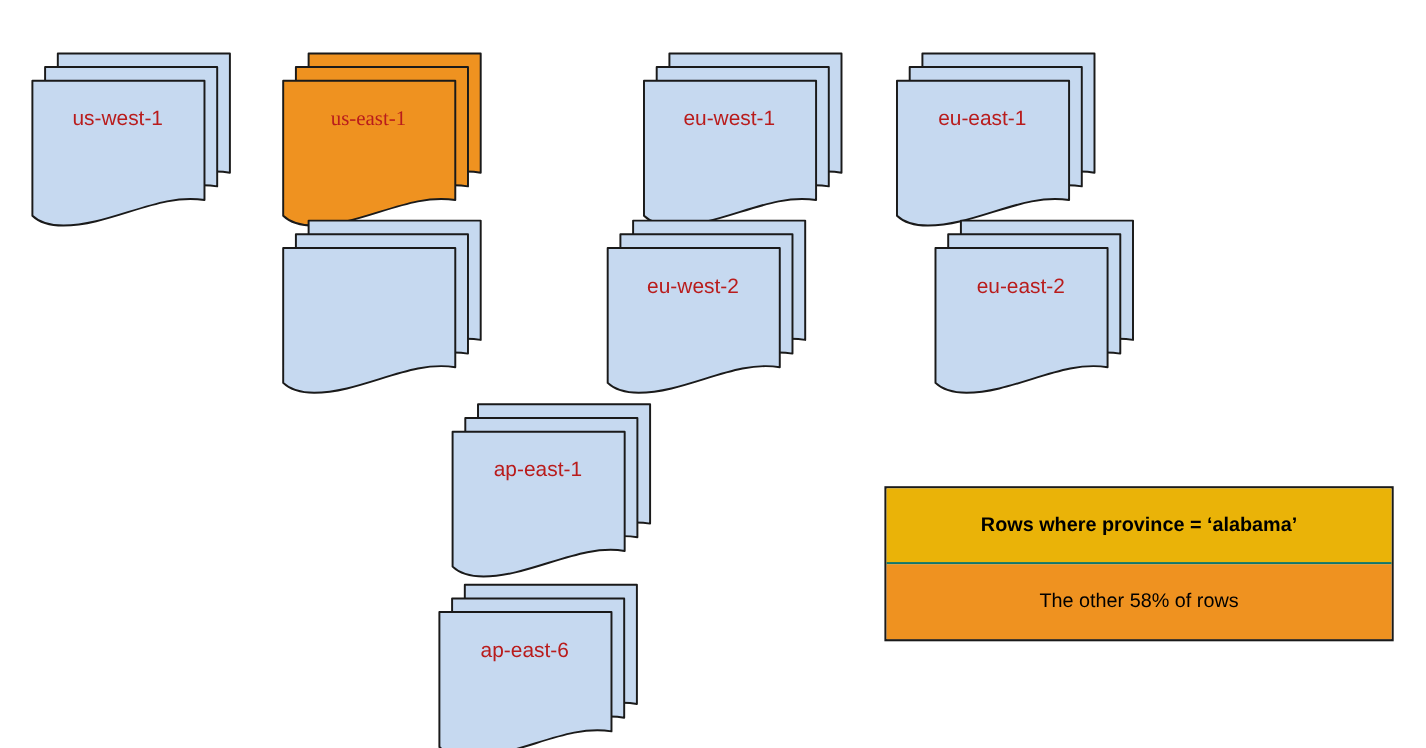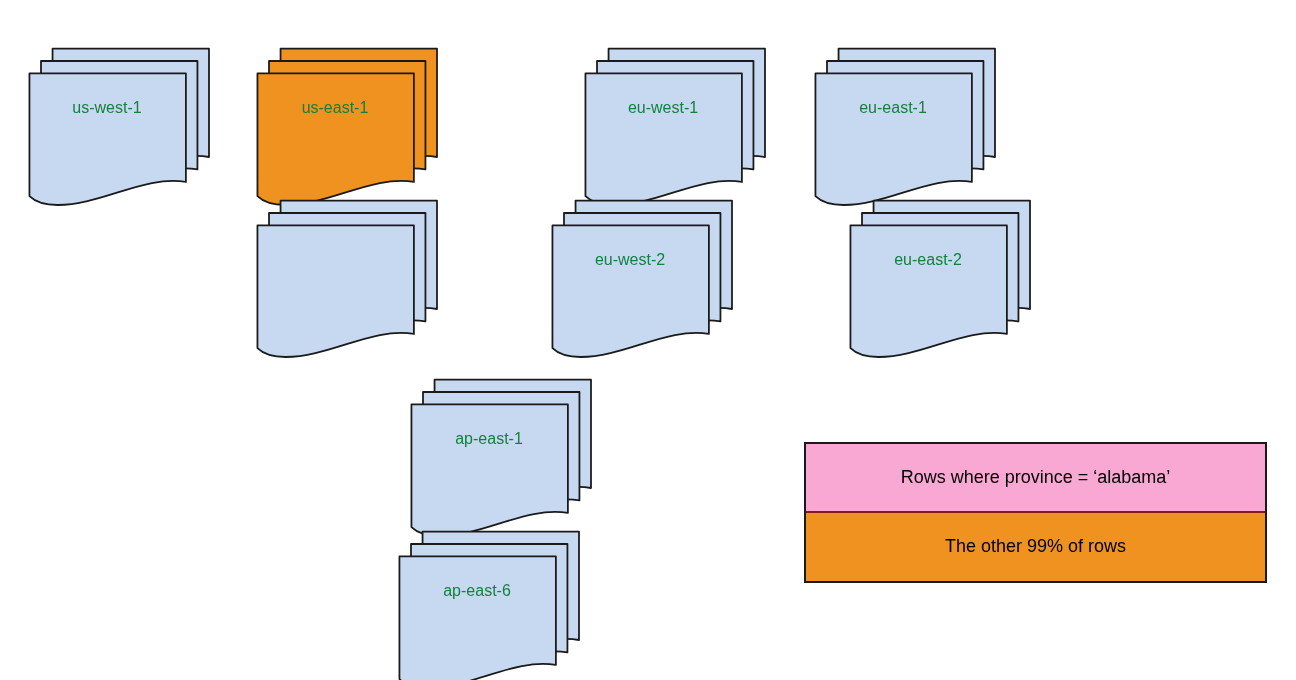--- a/index.html
+++ b/index.html
@@ -38,23 +38,23 @@
   }
   .stack-label {
     position: absolute;
     left: 0;
     top: 0;
     width: 176px;
     height: 126px;
     display: flex;
     align-items: center;
     justify-content: center;
-    font-size: 16px;
+    font-size: 19px;
     line-height: 1;
-    color: #15803d;
+    color: #b91c1c;
     white-space: nowrap;
     pointer-events: none;
   }
 
   
   .legend {
     position: absolute;
     left: 804px;
     top: 442px;
     width: 463px;
@@ -66,42 +66,42 @@
   }
   .legend-row {
     flex: 1 1 50%;
     display: flex;
     align-items: center;
     justify-content: center;
     font-size: 18px;
     color: #000000;
     box-sizing: border-box;
   }
-  .legend-row.blue   { background: #f9a8d4; border-bottom: 2px solid #7f1d1d; }
+  .legend-row.blue   { background: #eab308; border-bottom: 2px solid #0f766e; font-weight: bold; }
   .legend-row.orange { background: #ef9220; }
 </style>
 </head>
 <body>
 
 <div id="canvas">
     <div class="stack" style="left: 19px; top: 45px;">
       <svg viewBox="-4 -32 232 180">
         <g transform="translate(26,-28)">
           <path d="M 0 0 L 176 0 L 176 122 C 130.24 114, 80.96000000000001 148, 31.68 148 C 17.6 148, 6.16 144, 0 138 Z" fill="#c6d9f0" stroke="#1a1a1a" stroke-width="2" stroke-linejoin="round"></path>
         </g>
         <g transform="translate(13,-14)">
           <path d="M 0 0 L 176 0 L 176 122 C 130.24 114, 80.96000000000001 148, 31.68 148 C 17.6 148, 6.16 144, 0 138 Z" fill="#c6d9f0" stroke="#1a1a1a" stroke-width="2" stroke-linejoin="round"></path>
         </g>
         <g transform="translate(0,0)">
           <path d="M 0 0 L 176 0 L 176 122 C 130.24 114, 80.96000000000001 148, 31.68 148 C 17.6 148, 6.16 144, 0 138 Z" fill="#c6d9f0" stroke="#1a1a1a" stroke-width="2" stroke-linejoin="round"></path>
         </g>
       </svg>
       <div class="stack-label">us-west-1</div>
     </div>
-    <div class="stack" style="left: 247px; top: 45px;">
+    <div class="stack" style="left: 247px; top: 45px; font-family: Liberation Serif, serif;">
       <svg viewBox="-4 -32 232 180">
         <g transform="translate(26,-28)">
           <path d="M 0 0 L 176 0 L 176 122 C 130.24 114, 80.96000000000001 148, 31.68 148 C 17.6 148, 6.16 144, 0 138 Z" fill="#ef9220" stroke="#1a1a1a" stroke-width="2" stroke-linejoin="round"></path>
         </g>
         <g transform="translate(13,-14)">
           <path d="M 0 0 L 176 0 L 176 122 C 130.24 114, 80.96000000000001 148, 31.68 148 C 17.6 148, 6.16 144, 0 138 Z" fill="#ef9220" stroke="#1a1a1a" stroke-width="2" stroke-linejoin="round"></path>
         </g>
         <g transform="translate(0,0)">
           <path d="M 0 0 L 176 0 L 176 122 C 130.24 114, 80.96000000000001 148, 31.68 148 C 17.6 148, 6.16 144, 0 138 Z" fill="#ef9220" stroke="#1a1a1a" stroke-width="2" stroke-linejoin="round"></path>
         </g>
@@ -170,21 +170,21 @@
         </g>
         <g transform="translate(13,-14)">
           <path d="M 0 0 L 176 0 L 176 122 C 130.24 114, 80.96000000000001 148, 31.68 148 C 17.6 148, 6.16 144, 0 138 Z" fill="#c6d9f0" stroke="#1a1a1a" stroke-width="2" stroke-linejoin="round"></path>
         </g>
         <g transform="translate(0,0)">
           <path d="M 0 0 L 176 0 L 176 122 C 130.24 114, 80.96000000000001 148, 31.68 148 C 17.6 148, 6.16 144, 0 138 Z" fill="#c6d9f0" stroke="#1a1a1a" stroke-width="2" stroke-linejoin="round"></path>
         </g>
       </svg>
       <div class="stack-label">eu-east-2</div>
     </div>
-    <div class="stack" style="left: 401px; top: 376px;">
+    <div class="stack" style="left: 401px; top: 364px;">
       <svg viewBox="-4 -32 232 180">
         <g transform="translate(26,-28)">
           <path d="M 0 0 L 176 0 L 176 122 C 130.24 114, 80.96000000000001 148, 31.68 148 C 17.6 148, 6.16 144, 0 138 Z" fill="#c6d9f0" stroke="#1a1a1a" stroke-width="2" stroke-linejoin="round"></path>
         </g>
         <g transform="translate(13,-14)">
           <path d="M 0 0 L 176 0 L 176 122 C 130.24 114, 80.96000000000001 148, 31.68 148 C 17.6 148, 6.16 144, 0 138 Z" fill="#c6d9f0" stroke="#1a1a1a" stroke-width="2" stroke-linejoin="round"></path>
         </g>
         <g transform="translate(0,0)">
           <path d="M 0 0 L 176 0 L 176 122 C 130.24 114, 80.96000000000001 148, 31.68 148 C 17.6 148, 6.16 144, 0 138 Z" fill="#c6d9f0" stroke="#1a1a1a" stroke-width="2" stroke-linejoin="round"></path>
         </g>
@@ -205,15 +205,15 @@
       </svg>
       <div class="stack-label">ap-east-6</div>
     </div>
   </div>
 
 <div class="legend">
   <div class="legend-row blue">
     <span>Rows where province = ‘alabama’</span>
   </div>
   <div class="legend-row orange">
-    <span>The other 99% of rows</span>
+    <span>The other 58% of rows</span>
   </div>
 </div>
 
 </body></html>

